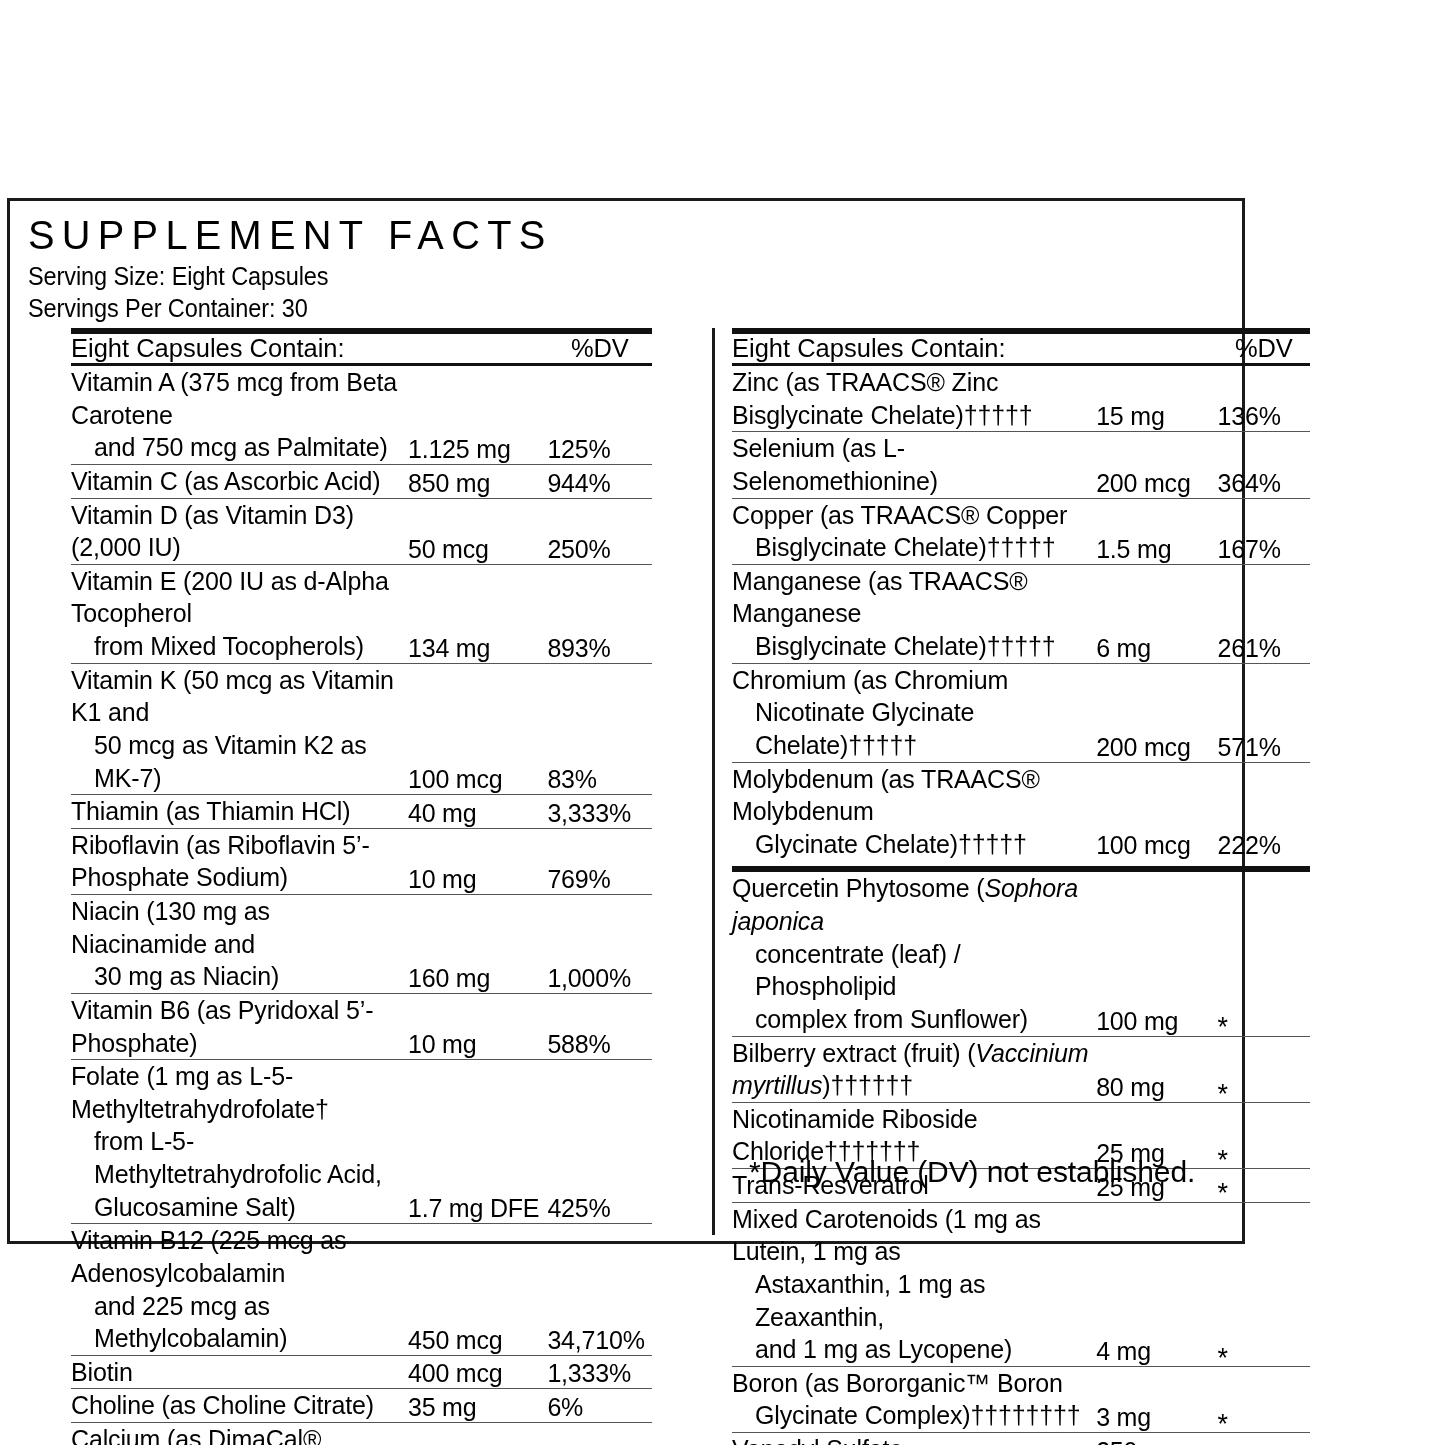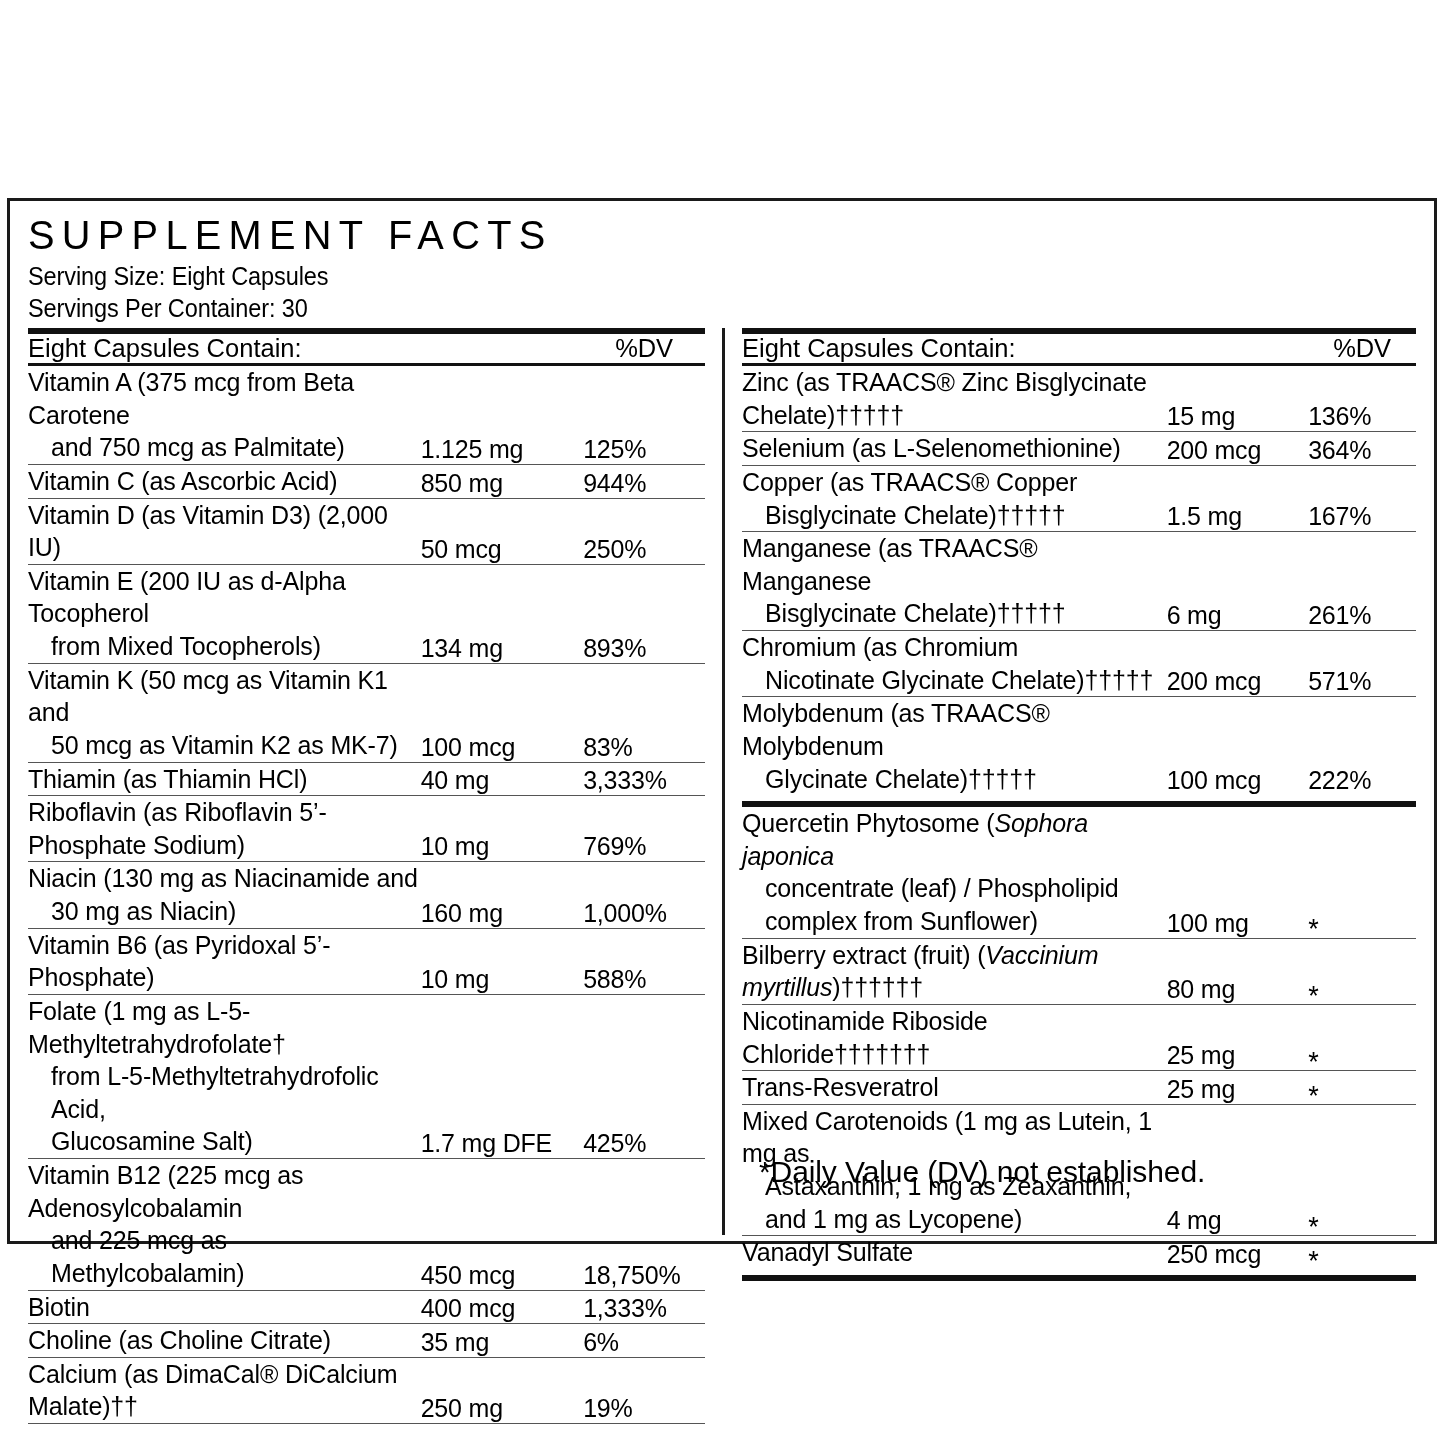--- a/index.html
+++ b/index.html
@@ -12,21 +12,21 @@
     height: 1445px;
     font-family: "Liberation Sans", sans-serif;
     color: #000000;
     overflow: hidden;
   }
 
   #panel {
     position: absolute;
     left: 7px;
     top: 198px;
-    width: 1430px;
+    width: 1238px;
     height: 1046px;
     border: 3px solid #1a1a1a;
     box-sizing: border-box;
     background: #fff;
   }
 
   .inner {
     position: relative;
     width: 100%;
     height: 100%;
@@ -61,20 +61,21 @@
     left: 18px;
     right: 18px;
     top: 127px;
     bottom: 6px;
     display: flex;
   }
   .col {
     flex: 0 0 50%;
     box-sizing: border-box;
     position: relative;
+    margin-left: 43px;
   }
   .col.left  { padding-right: 17px; }
   .col.right { padding-left: 17px; border-left: 3px solid #1a1a1a; }
 
   
   table.facts {
     width: 100%;
     border-collapse: collapse;
     table-layout: fixed;
     font-size: 25px;
@@ -193,21 +194,21 @@
                 <td class="dv">588%</td>
               </tr>
               <tr class="item-row ">
                 <td class="nm"><span>Folate (1 mg as L-5-Methyltetrahydrofolate†</span><span class="ind">from L-5-Methyltetrahydrofolic Acid,</span><span class="ind">Glucosamine Salt)</span></td>
                 <td class="amt">1.7 mg DFE</td>
                 <td class="dv">425%</td>
               </tr>
               <tr class="item-row ">
                 <td class="nm"><span>Vitamin B12 (225 mcg as Adenosylcobalamin</span><span class="ind">and 225 mcg as Methylcobalamin)</span></td>
                 <td class="amt">450 mcg</td>
-                <td class="dv">18,750%</td>
+                <td class="dv">34,710%</td>
               </tr>
               <tr class="item-row ">
                 <td class="nm"><span>Biotin</span></td>
                 <td class="amt">400 mcg</td>
                 <td class="dv">1,333%</td>
               </tr>
               <tr class="item-row ">
                 <td class="nm"><span>Choline (as Choline Citrate)</span></td>
                 <td class="amt">35 mg</td>
                 <td class="dv">6%</td>
@@ -281,20 +282,25 @@
               <tr class="item-row ">
                 <td class="nm"><span>Trans-Resveratrol</span></td>
                 <td class="amt">25 mg</td>
                 <td class="dv star-cell">*</td>
               </tr>
               <tr class="item-row ">
                 <td class="nm"><span>Mixed Carotenoids (1 mg as Lutein, 1 mg as</span><span class="ind">Astaxanthin, 1 mg as Zeaxanthin,</span><span class="ind">and 1 mg as Lycopene)</span></td>
                 <td class="amt">4 mg</td>
                 <td class="dv star-cell">*</td>
               </tr>
+              <tr class="item-row ">
+                <td class="nm"><span>Boron (as Bororganic™ Boron</span><span class="ind">Glycinate Complex)††††††††</span></td>
+                <td class="amt">3 mg</td>
+                <td class="dv star-cell">*</td>
+              </tr>
               <tr class="item-row thickend">
                 <td class="nm"><span>Vanadyl Sulfate</span></td>
                 <td class="amt">250 mcg</td>
                 <td class="dv star-cell">*</td>
               </tr>
             </tbody>
         </table>
         <div id="footnote">*Daily Value (DV) not established.</div>
       </div>
 

